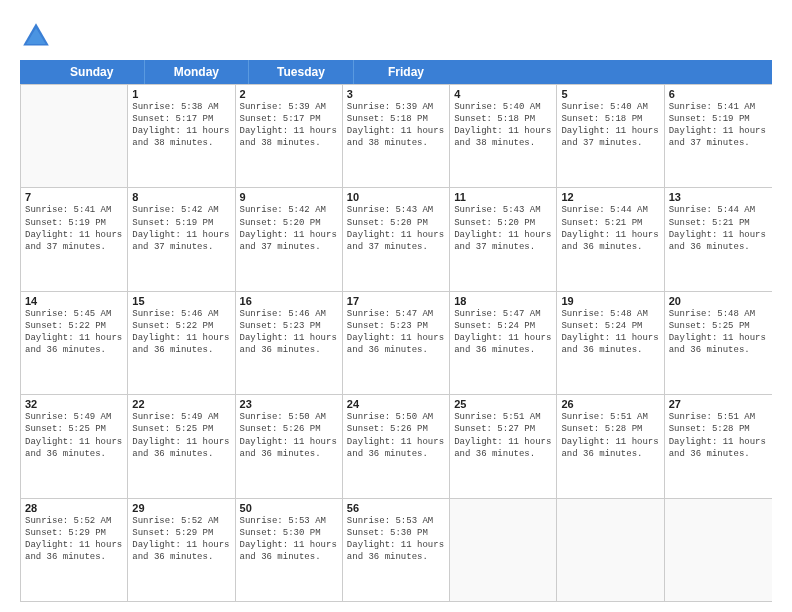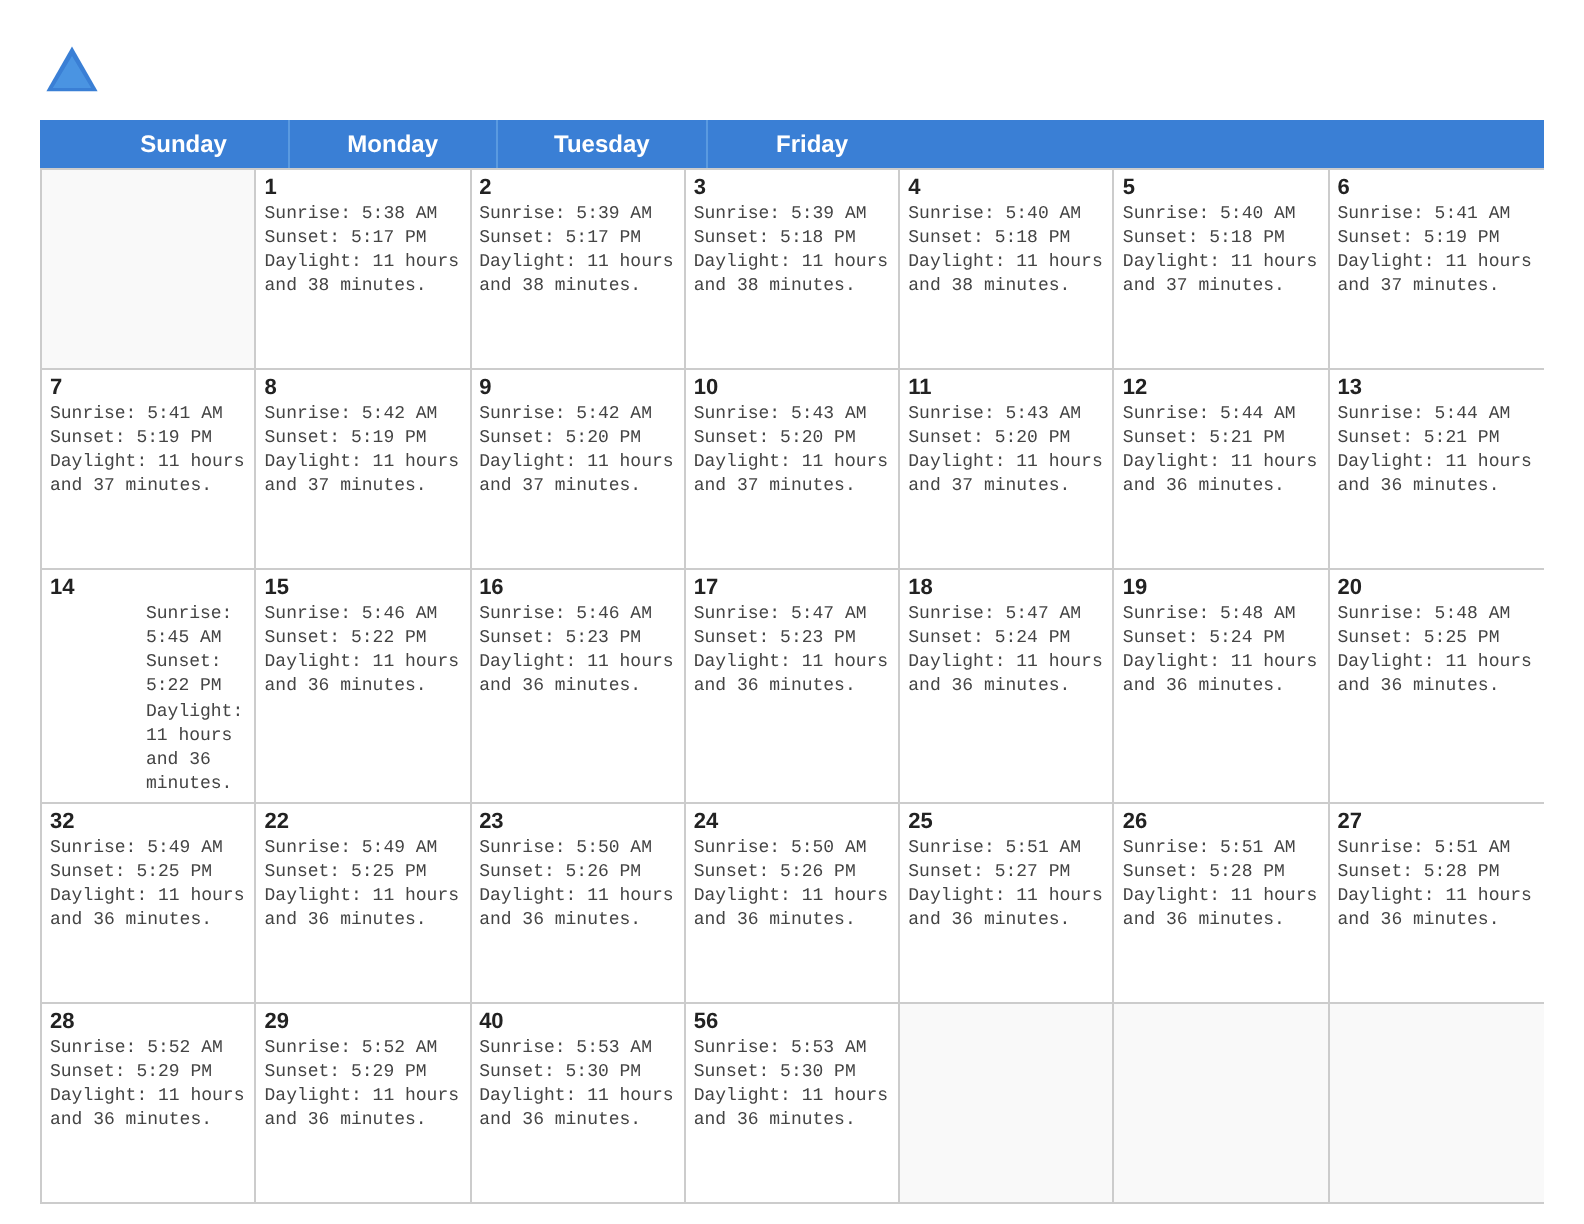--- a/index.html
+++ b/index.html
@@ -241,21 +241,21 @@
             <span class="day-num">13</span>
             <div class="cell-detail" style="white-space: pre-line;">Sunrise: 5:44 AM
 Sunset: 5:21 PM
 Daylight: 11 hours
 and 36 minutes.</div>
           </div>
         </div>
         <div class="cal-row">
           <div class="cal-cell">
             <span class="day-num">14</span>
-            <div class="cell-detail" style="white-space: pre-line; margin-left: 48px;">Sunrise: 5:45 AM
+            <div class="cell-detail" style="white-space: pre-line;">Sunrise: 5:45 AM
 Sunset: 5:22 PM
 Daylight: 11 hours
 and 36 minutes.</div>
           </div>
           <div class="cal-cell">
             <span class="day-num">15</span>
             <div class="cell-detail" style="white-space: pre-line;">Sunrise: 5:46 AM
 Sunset: 5:22 PM
 Daylight: 11 hours
 and 36 minutes.</div>
@@ -356,21 +356,21 @@
 and 36 minutes.</div>
           </div>
           <div class="cal-cell">
             <span class="day-num">29</span>
             <div class="cell-detail" style="white-space: pre-line;">Sunrise: 5:52 AM
 Sunset: 5:29 PM
 Daylight: 11 hours
 and 36 minutes.</div>
           </div>
           <div class="cal-cell">
-            <span class="day-num">40</span>
+            <span class="day-num">50</span>
             <div class="cell-detail" style="white-space: pre-line;">Sunrise: 5:53 AM
 Sunset: 5:30 PM
 Daylight: 11 hours
 and 36 minutes.</div>
           </div>
           <div class="cal-cell">
             <span class="day-num">56</span>
             <div class="cell-detail" style="white-space: pre-line;">Sunrise: 5:53 AM
 Sunset: 5:30 PM
 Daylight: 11 hours

